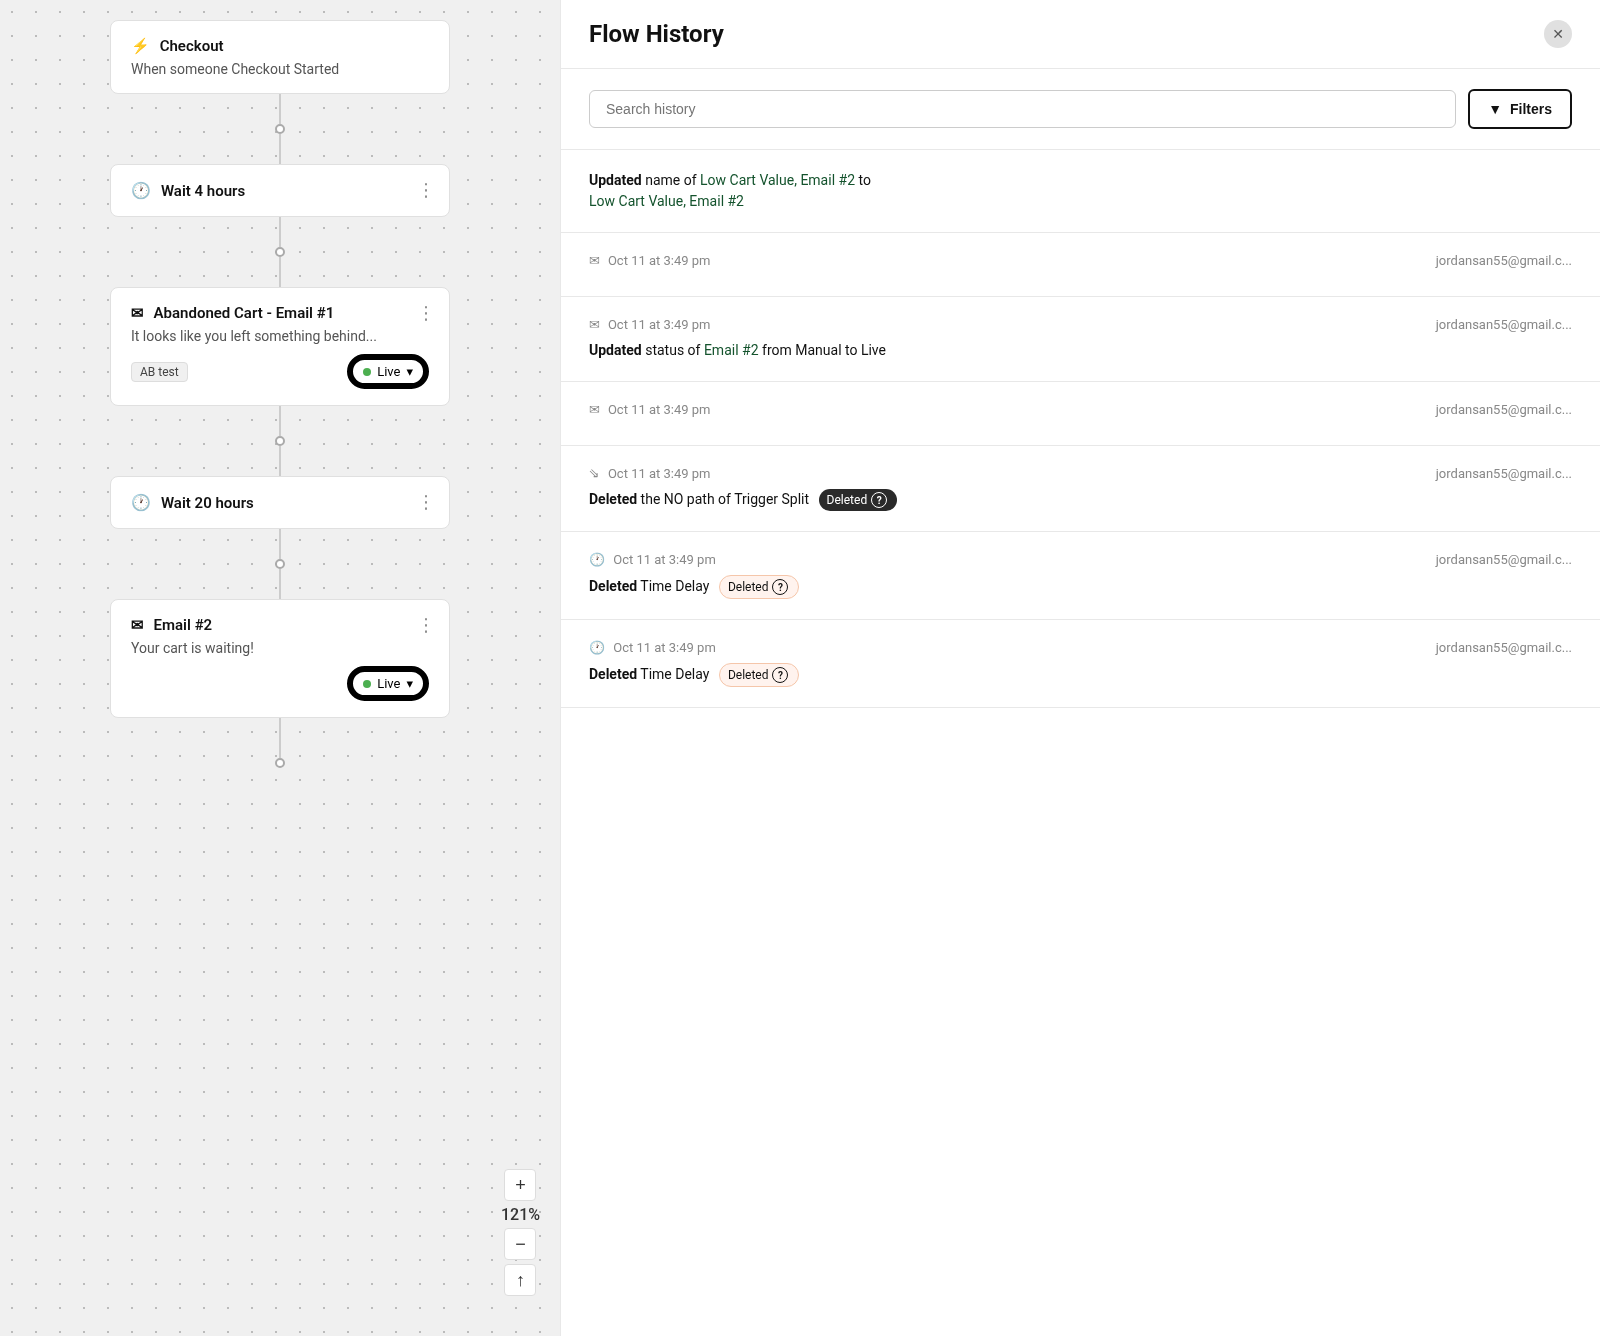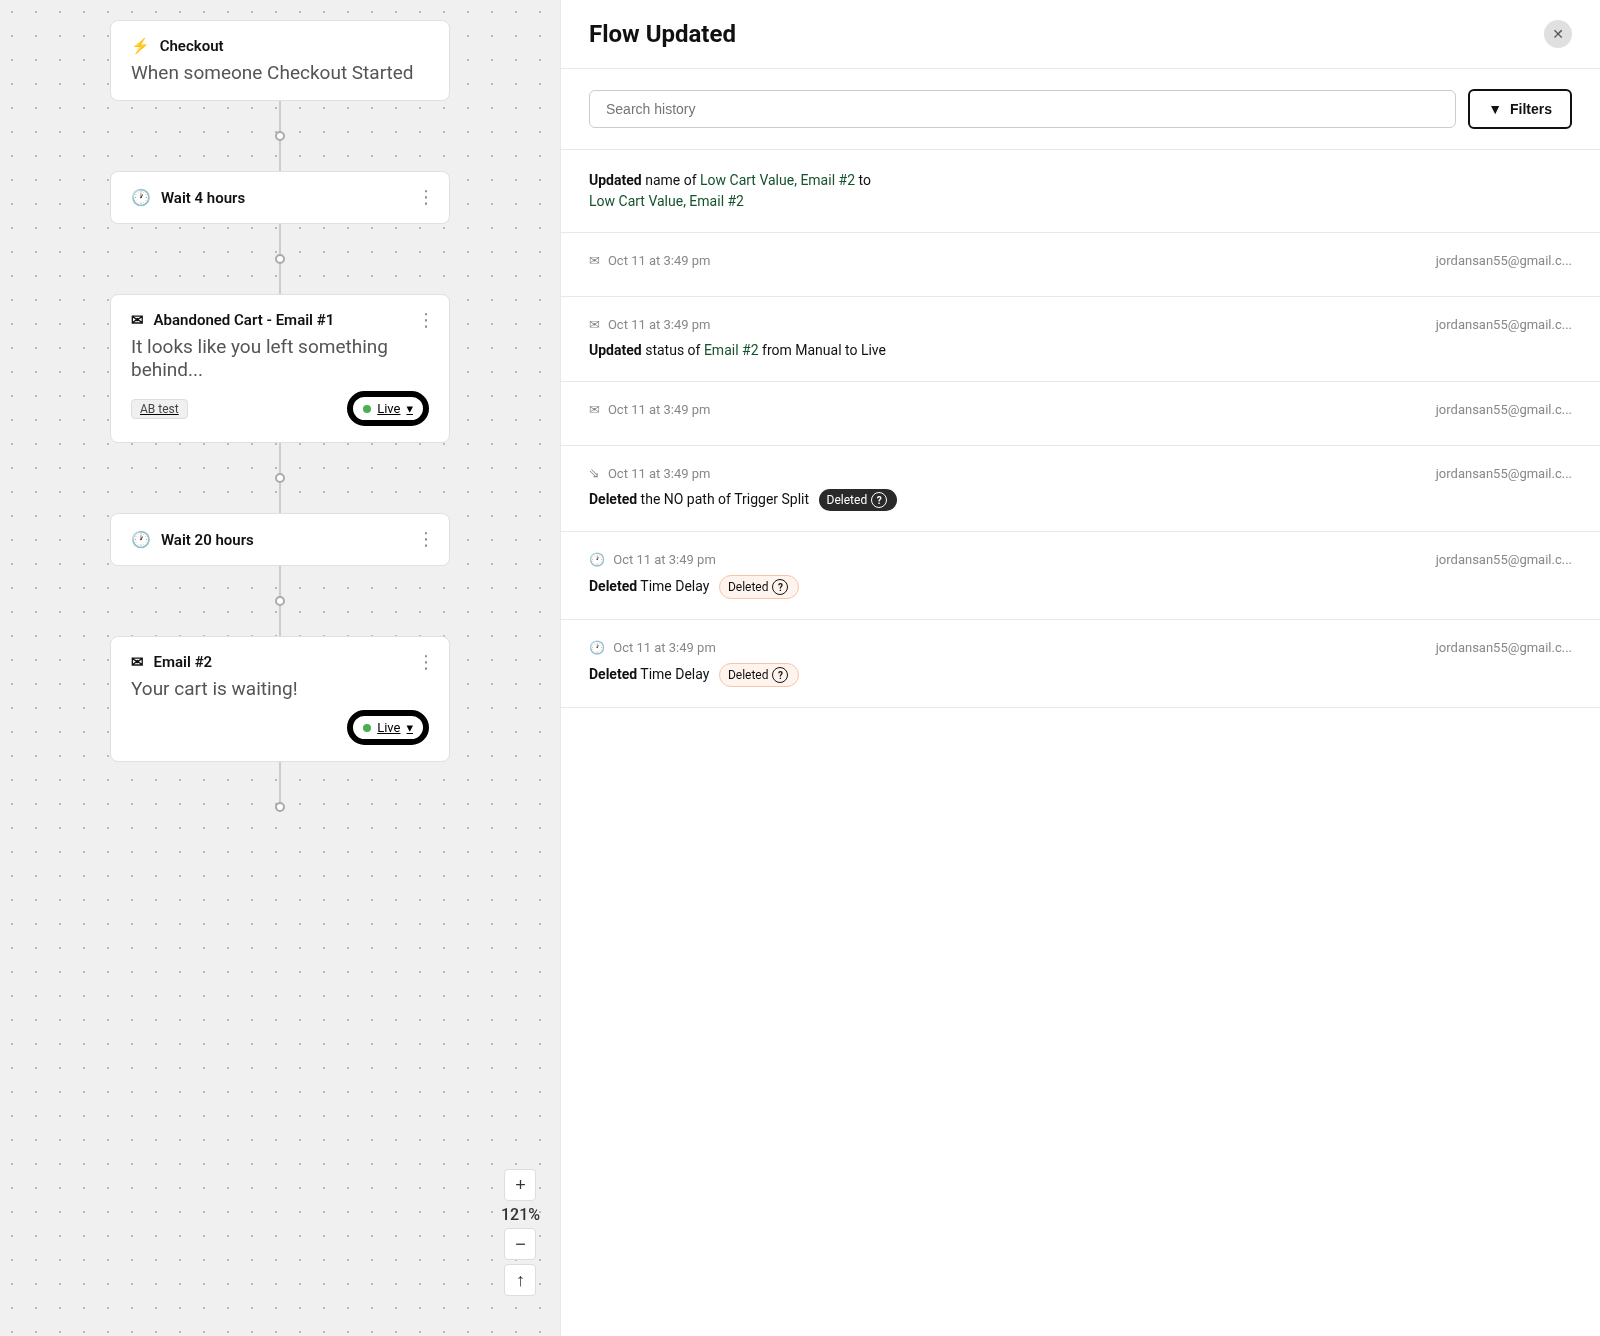--- a/index.html
+++ b/index.html
@@ -44,21 +44,21 @@
       display: flex;
       align-items: center;
       gap: 10px;
       font-weight: 600;
       font-size: 15px;
       color: #111;
     }
 
     .flow-node-sub {
       margin-top: 6px;
-      font-size: 19px;
+      font-size: 14px;
       color: #555;
     }
 
     .connector-dot {
       width: 10px;
       height: 10px;
       border-radius: 50%;
       border: 2px solid #aaa;
       background: white;
       margin: 0 auto;
@@ -77,21 +77,20 @@
       font-size: 18px;
       color: #888;
       cursor: pointer;
     }
 
     .node-tags {
       display: flex;
       align-items: center;
       justify-content: space-between;
       margin-top: 10px;
-      text-decoration: underline;
     }
 
     .tag-ab {
       background: #f0f0f0;
       border: 1px solid #ddd;
       border-radius: 4px;
       padding: 2px 8px;
       font-size: 12px;
       color: #444;
     }
@@ -389,21 +388,21 @@
   <div class="zoom-controls">
     <button class="zoom-btn">+</button>
     <span class="zoom-level">121%</span>
     <button class="zoom-btn">−</button>
     <button class="zoom-btn">↑</button>
   </div>
 </div>
 
 <div class="flow-history-panel">
   <div class="panel-header">
-    <h2 class="panel-title">Flow Updated</h2>
+    <h2 class="panel-title">Flow History</h2>
     <button class="close-btn">
       <span>✕</span>
     </button>
   </div>
 
   <div class="search-bar-row">
     <input class="search-input" type="text" placeholder="Search history" style="">
     <button class="filter-btn">
       <span>▼</span>
       <span>Filters</span>

